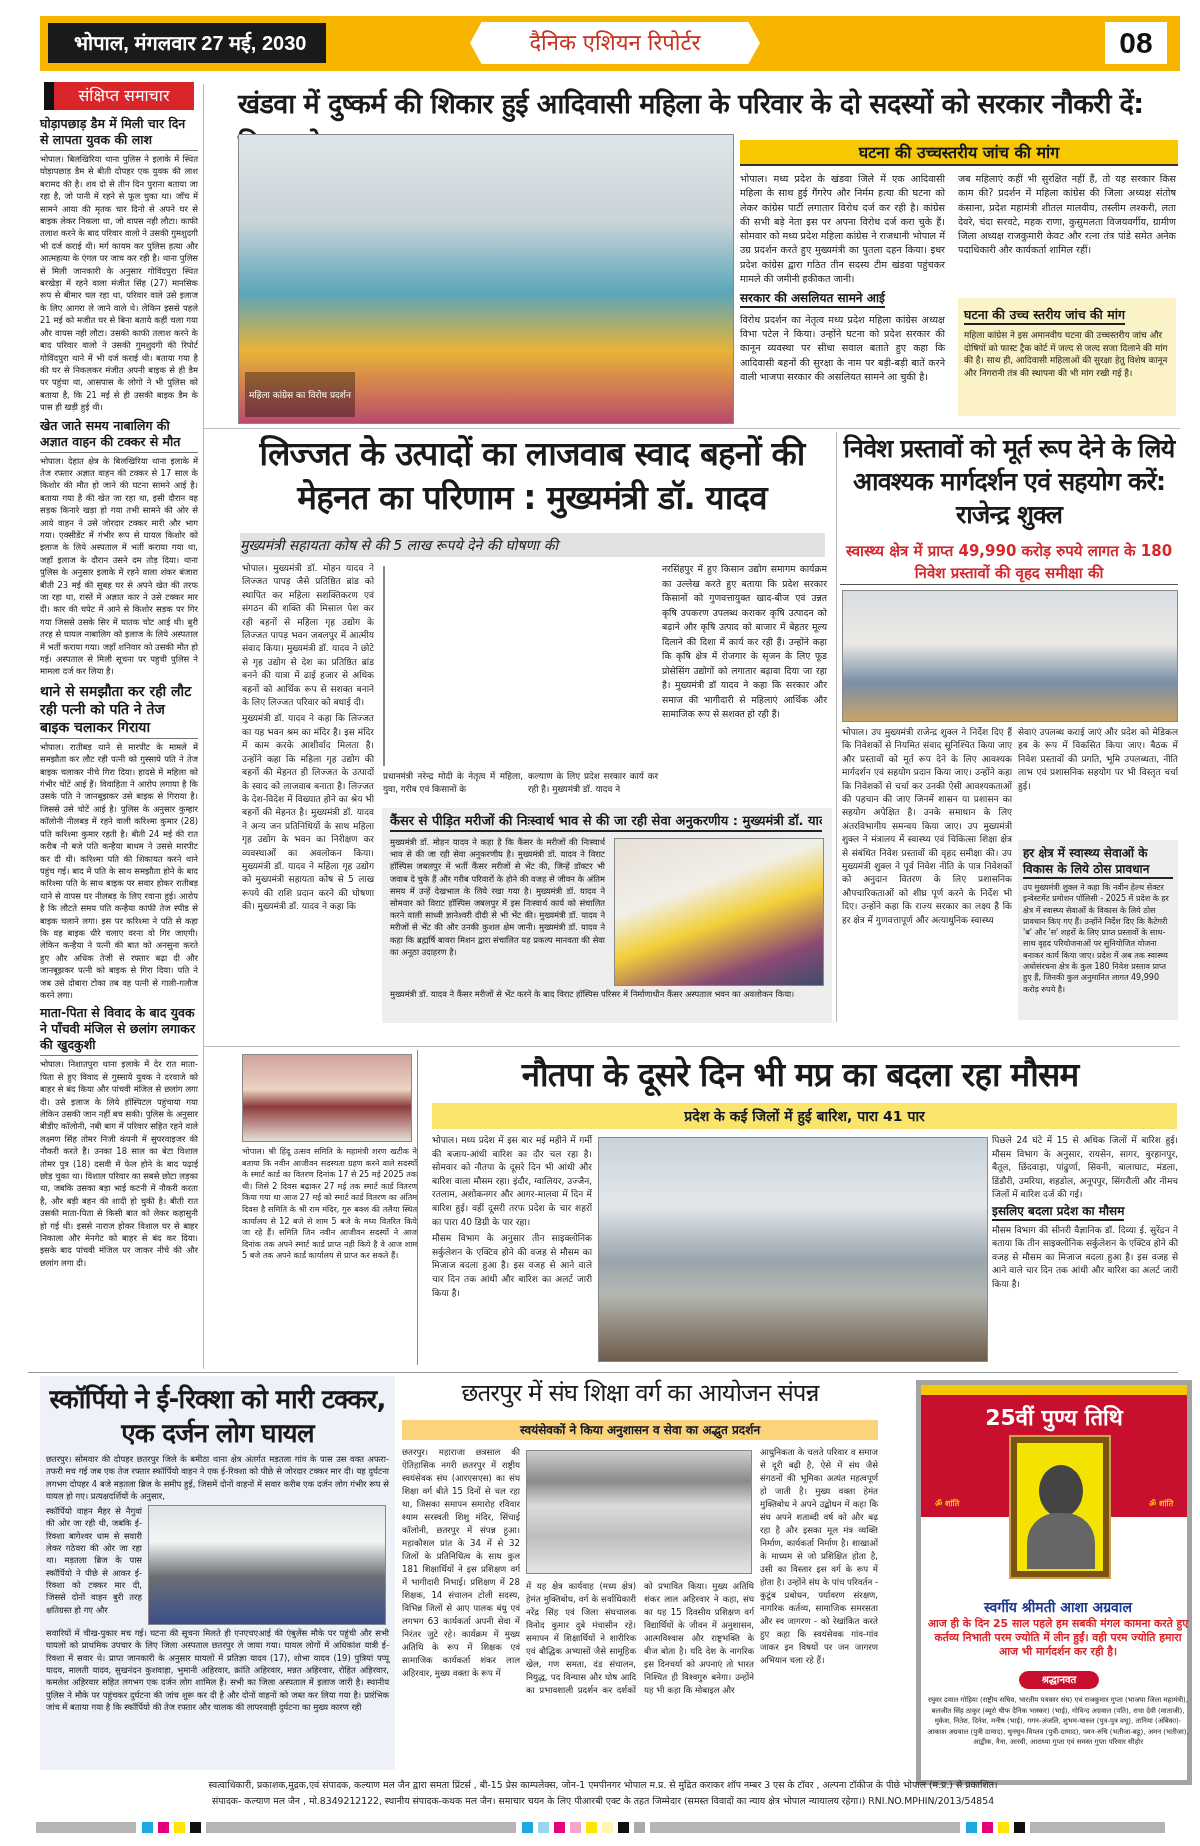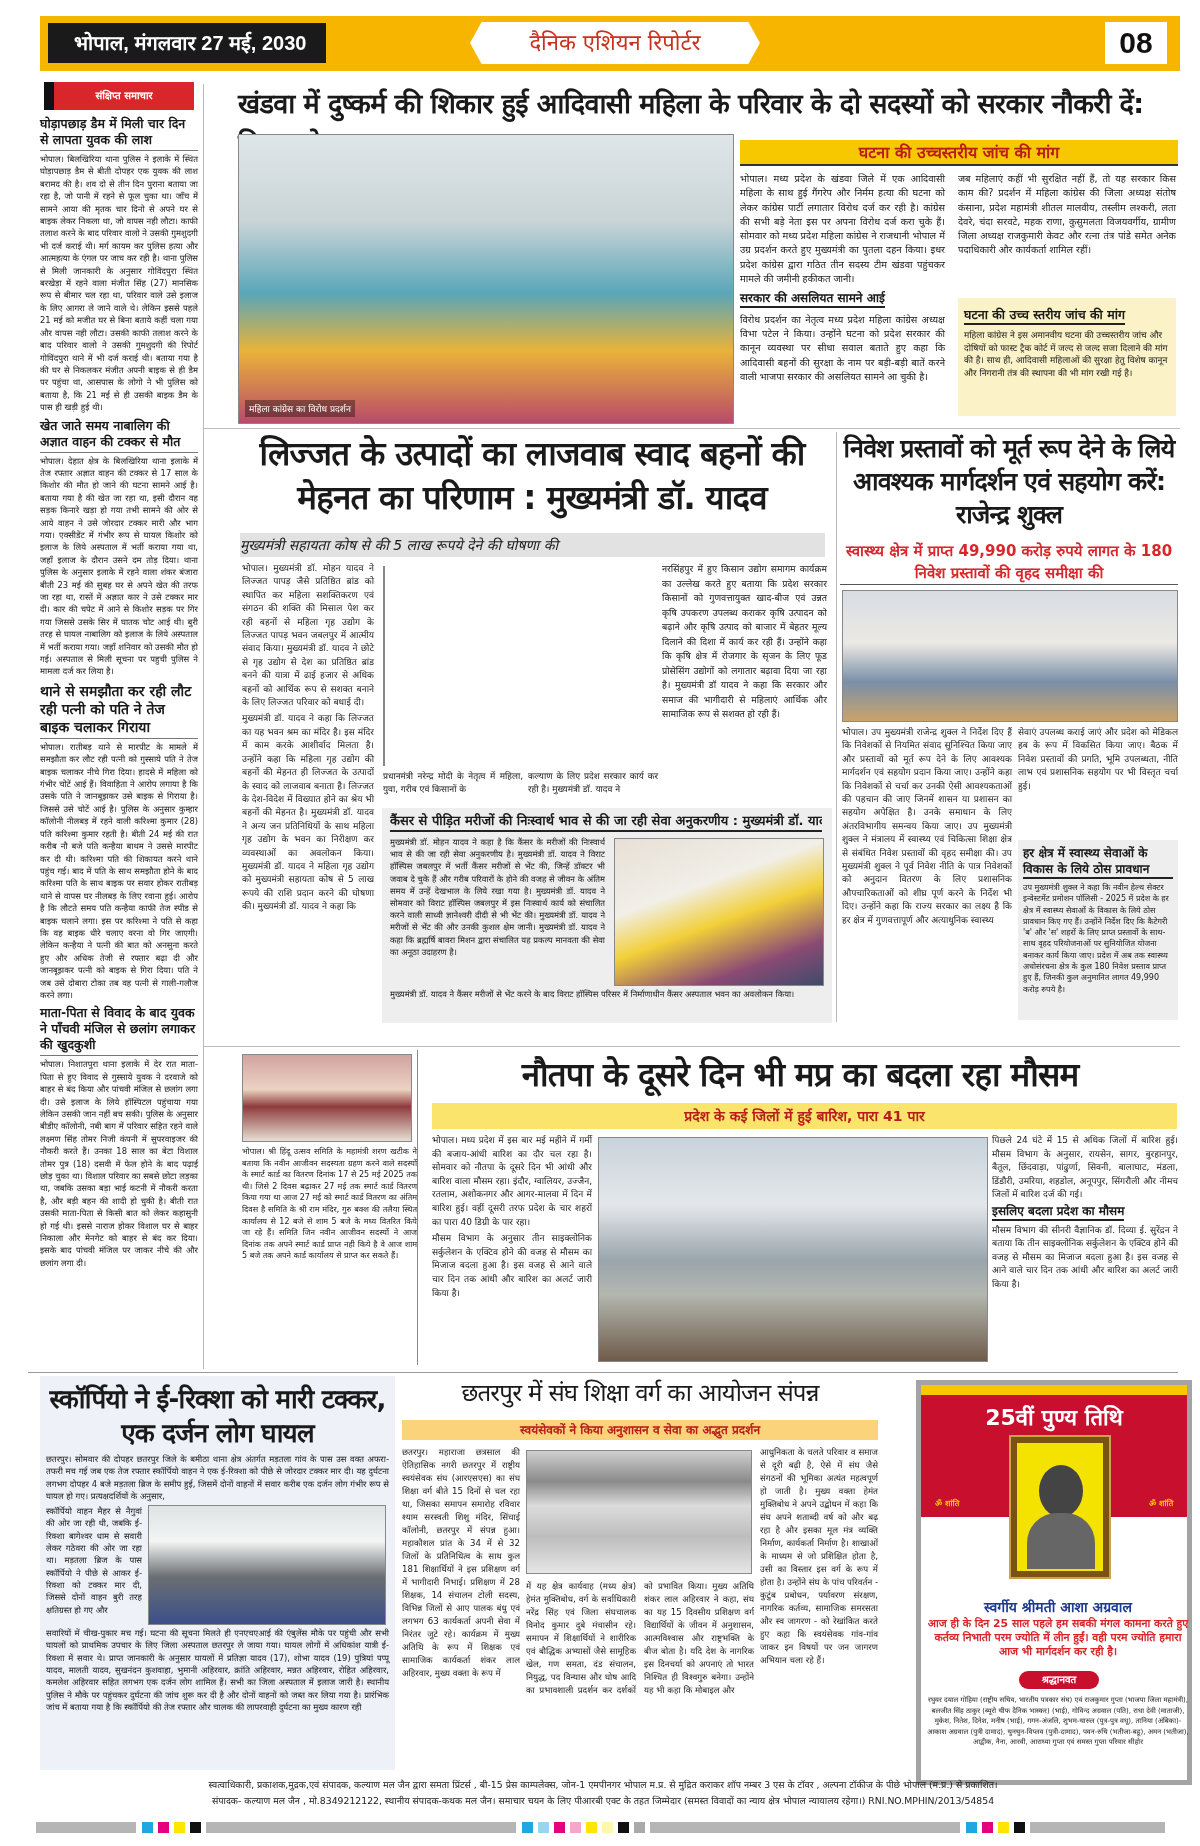--- a/index.html
+++ b/index.html
@@ -2,30 +2,30 @@
 <html><head>
 <meta charset="utf-8">
 <style>
 *{box-sizing:border-box;margin:0;padding:0}
 body{width:1200px;height:1846px;background:#fff;font-family:"DejaVu Sans",sans-serif;color:#1a1a1a;position:relative;overflow:hidden}
 .abs{position:absolute}
 .mast{left:40px;top:16px;width:1140px;height:55px;background:#f7b500}
 .mast-date{left:48px;top:23px;width:278px;height:40px;background:#1a1a1a;color:#fff;font-family:"Liberation Sans",sans-serif;font-weight:bold;font-size:20px;line-height:40px;padding-left:26px}
 .mast-title{left:470px;top:22px;width:290px;height:42px;background:#fff;color:#c8331f;font-weight:normal;font-size:22px;line-height:42px;text-align:center;clip-path:polygon(4% 0,96% 0,100% 50%,96% 100%,4% 100%,0 50%)}
 .mast-page{left:1105px;top:22px;width:62px;height:42px;background:#fff;color:#111;font-weight:bold;font-size:30px;line-height:42px;text-align:center;font-family:"Liberation Sans",sans-serif}
-.brief-hdr{left:44px;top:82px;width:150px;height:28px;background:#d9262b;border-left:10px solid #111;color:#fff;font-size:10px;font-weight:bold;text-align:center;line-height:28px}
+.brief-hdr{left:44px;top:82px;width:150px;height:28px;background:#d9262b;border-left:10px solid #111;color:#fff;font-size:16px;font-weight:normal;text-align:center;line-height:28px}
 .brief{left:40px;top:112px;width:158px;font-size:8.4px;line-height:12.4px}
 .brief h4{font-size:12.5px;line-height:16px;margin:4px 0 2px;border-bottom:1px solid #777;padding-bottom:2px;font-weight:bold}
 .brief p{text-align:justify;margin-bottom:3px}
 .vline{background:#bbb;width:1px}
 .hline{background:#bbb;height:1px}
 .h-main{left:238px;top:84px;width:940px;font-size:27px;font-weight:bold;line-height:40px;letter-spacing:-0.6px}
 .photo{background:linear-gradient(135deg,#8fa6b8,#c6a07c 40%,#4e7aa8 60%,#d6b05a);border:1px solid #888}
-.ph-label{font-size:9px;color:#fff;background:rgba(0,0,0,.35);padding:2px 4px}
-.yellow-band{background:#f7c800;color:#b91c1c;font-weight:bold;text-align:center}
+.ph-label{font-size:9px;color:#fff;background:rgba(0,0,0,.35);padding:16px 4px}
+.yellow-band{background:#f7c800;color:#0f172a;font-weight:bold;text-align:center}
 .col-text{font-size:9.6px;line-height:14.3px;text-align:justify}
 .subhead{font-weight:bold;border-bottom:2px solid #222;display:inline-block}
 .boxy{background:#fbf3c7;padding:6px}
 .grayband{background:#e2e2e2;font-style:italic;font-weight:normal;text-align:left}
 .h-big{font-weight:bold;text-align:center;letter-spacing:-0.8px}
 .redsub{color:#d9262b;font-weight:bold;text-align:center}
 .bluebox{background:#eef1f7}
 .greybox{background:#eeeeee}
 .ad{left:916px;top:1380px;width:276px;height:405px;border:5px solid #a3a3a3;background:#fff}
 .ad-top{height:132px;background:#c8102e;border-top:10px solid #f7c800}

